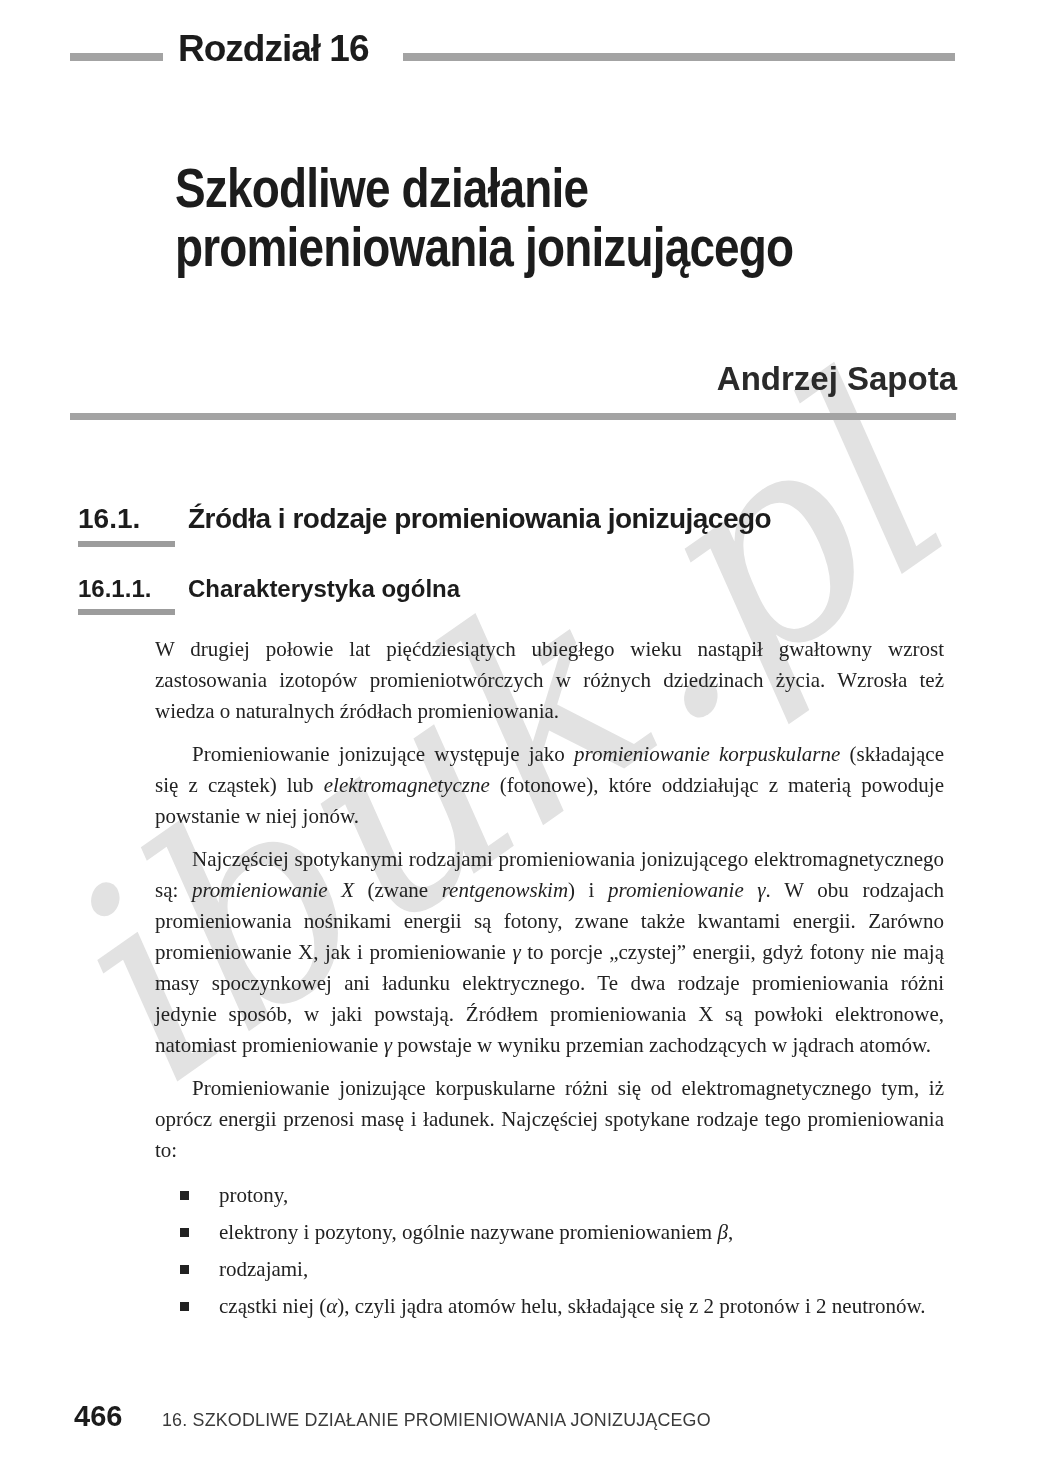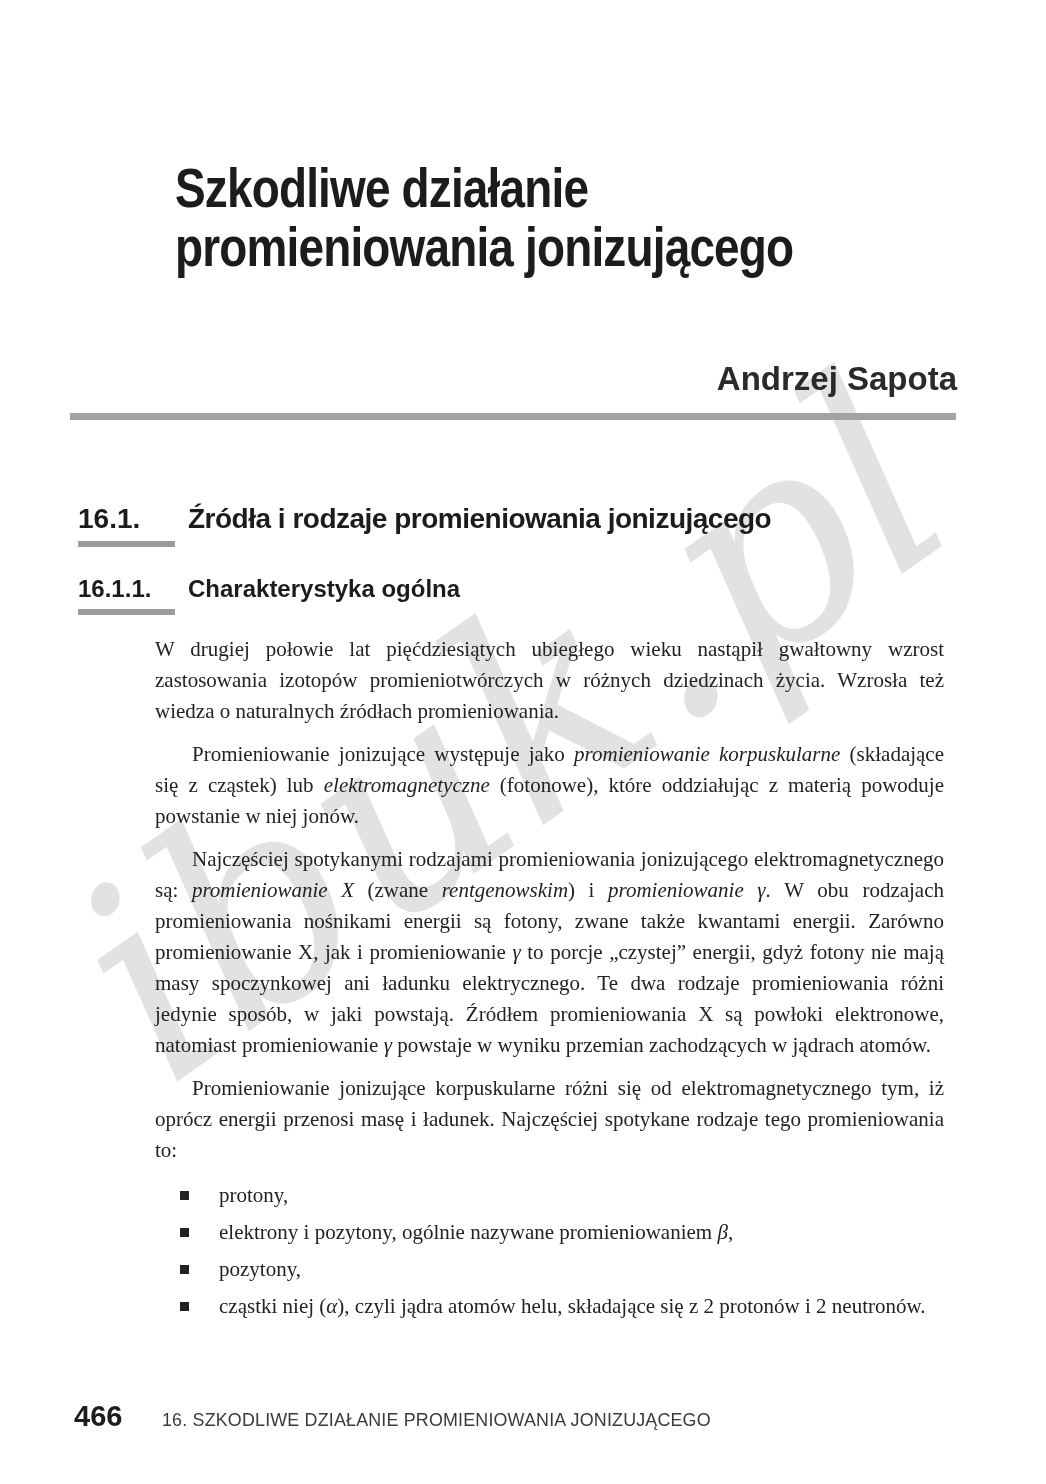--- a/index.html
+++ b/index.html
@@ -116,20 +116,25 @@
     transform:scaleX(0.94);transform-origin:left bottom;
   }
 </style>
 </head>
 <body>
 
 <div class="page">
 
   <div class="watermark">ibuk.pl</div>
 
+  <header class="chapter-row">
+    <span class="bar bar-left"></span>
+    <span class="chapter-label">Rozdział 16</span>
+    <span class="bar bar-right"></span>
+  </header>
 
   <h1 class="title">
     <span class="t-line">Szkodliwe działanie</span>
     <span class="t-line">promieniowania jonizującego</span>
   </h1>
 
   <div class="author">Andrzej Sapota</div>
 
   <div class="rule"></div>
 
@@ -153,21 +158,21 @@
       <li class="bullet">
         <span class="sq"></span>
         <span class="li-text"><span>protony,</span></span>
       </li>
       <li class="bullet">
         <span class="sq"></span>
         <span class="li-text"><span>elektrony i pozytony, ogólnie nazywane promieniowaniem </span><span class="i">β</span><span>,</span></span>
       </li>
       <li class="bullet">
         <span class="sq"></span>
-        <span class="li-text"><span>pozytony,</span></span>
+        <span class="li-text"><span>rodzajami,</span></span>
       </li>
       <li class="bullet">
         <span class="sq"></span>
         <span class="li-text"><span>cząstki niej (</span><span class="i">α</span><span>), czyli jądra atomów helu, składające się z 2 protonów i 2 neutronów.</span></span>
       </li>
     </ul>
   </main>
 
   <footer class="footer">
     <span class="pnum">466</span>

